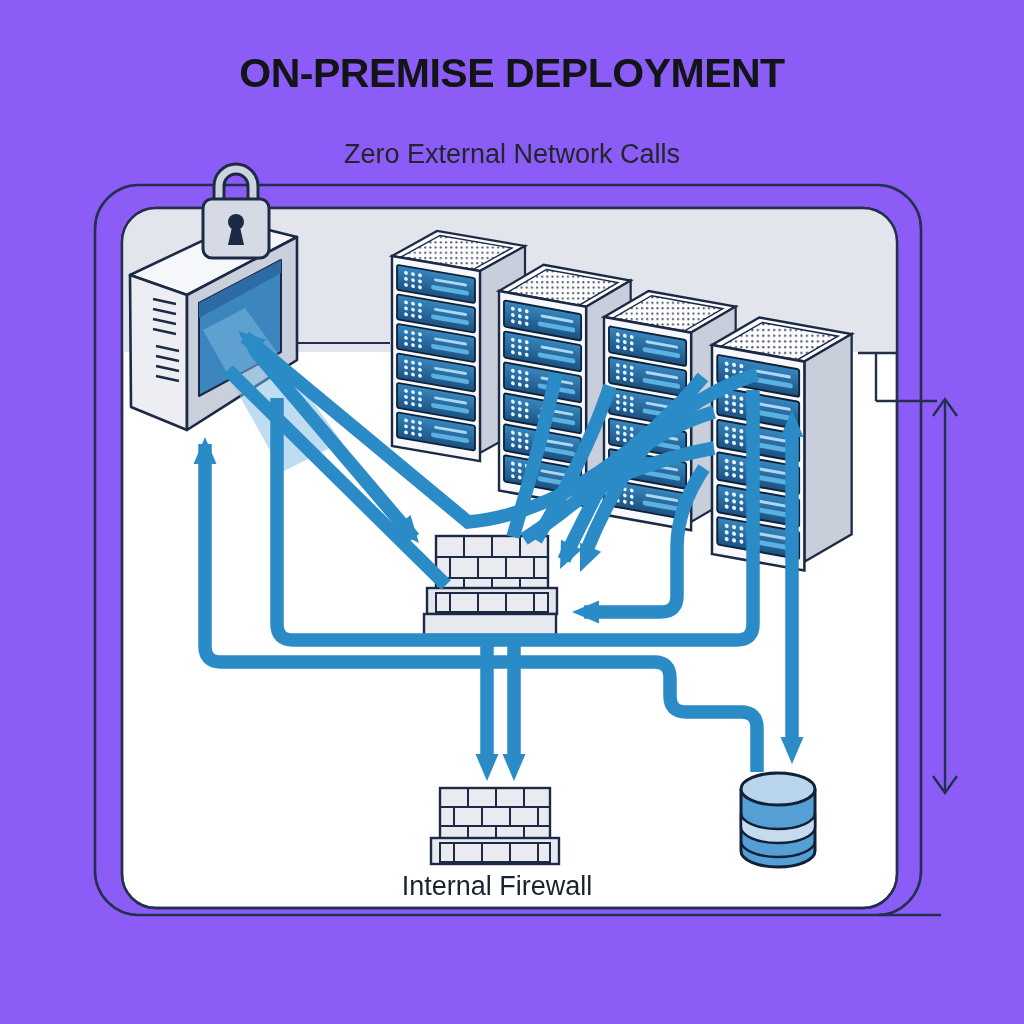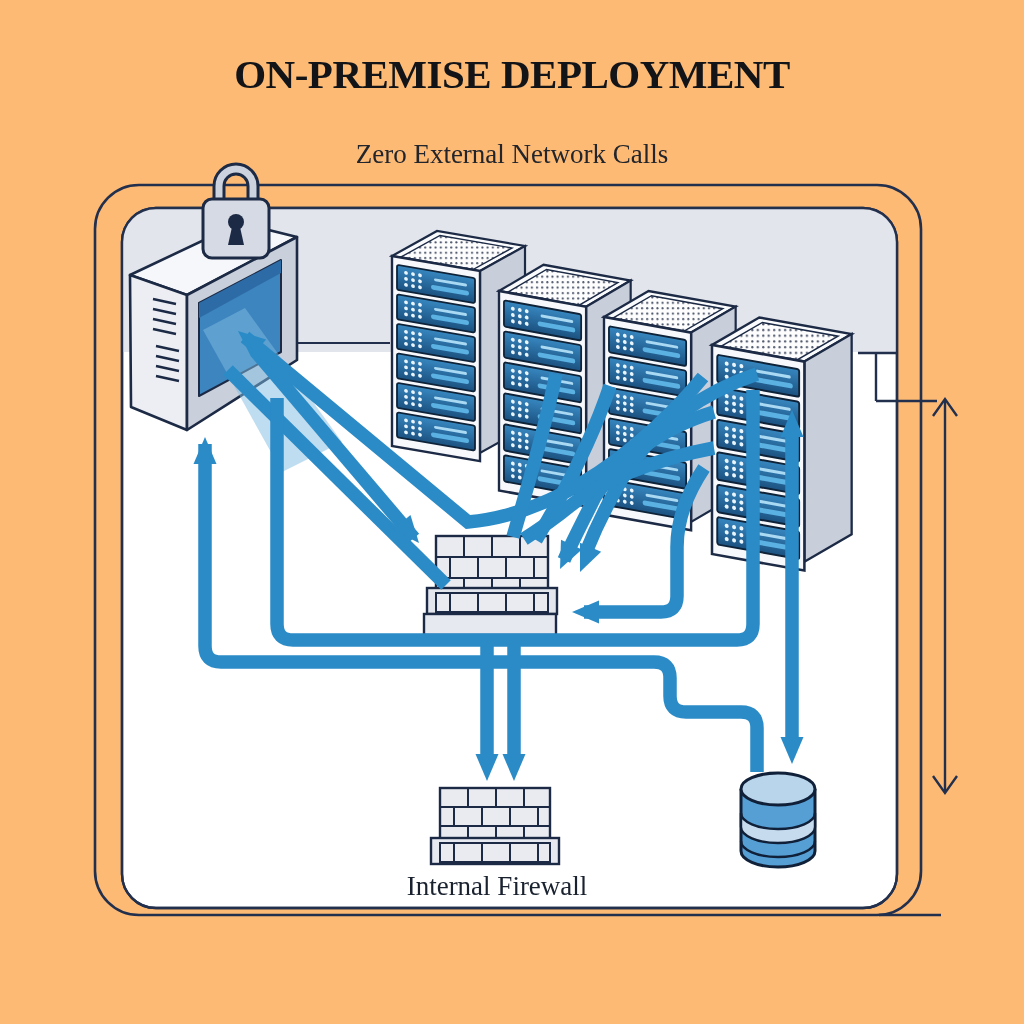--- a/index.html
+++ b/index.html
@@ -1,17 +1,17 @@
 <!DOCTYPE html>
 <html><head>
 <meta charset="utf-8">
 <style>
   html,body{margin:0;padding:0;background:#fafbfc;}
-  #stage{position:relative;width:1024px;height:1024px;background:#fdba74;overflow:hidden;
-         font-family:Liberation Serif, serif;}
+  #stage{position:relative;width:1024px;height:1024px;background:#8b5cf6;overflow:hidden;
+         font-family:Liberation Sans, sans-serif;}
   #stage svg{position:absolute;left:0;top:0;}
   .txt{position:absolute;text-align:center;color:#15181f;}
   .title{left:0;top:50px;width:1024px;font-size:41px;font-weight:700;letter-spacing:-.5px;color:#121418;}
   .subtitle{left:0;top:139px;width:1024px;font-size:27px;font-weight:400;color:#22252c;}
   .lbl{font-size:27px;color:#1a2230;}
   .lbl.ifw{left:387px;top:871px;width:220px;}
   .lbl.db{left:703px;top:869px;width:165px;}
 </style>
 </head>
 <body>

